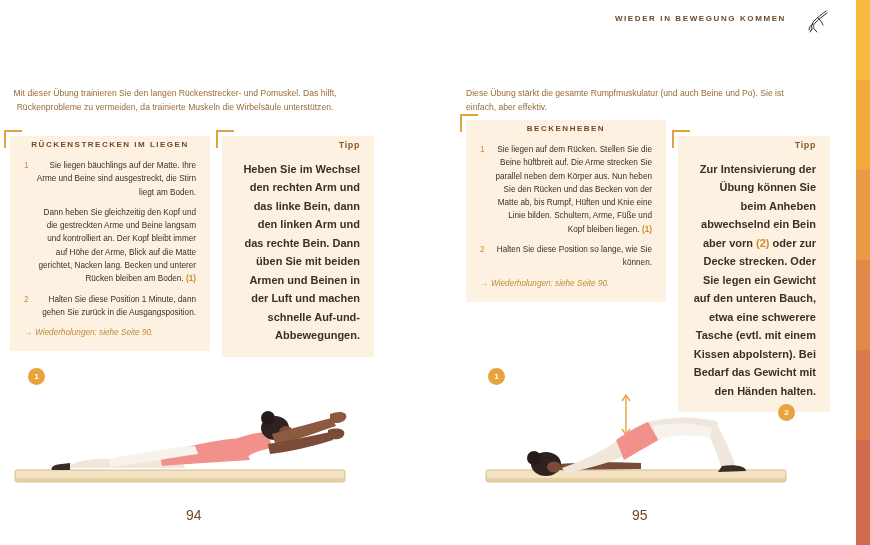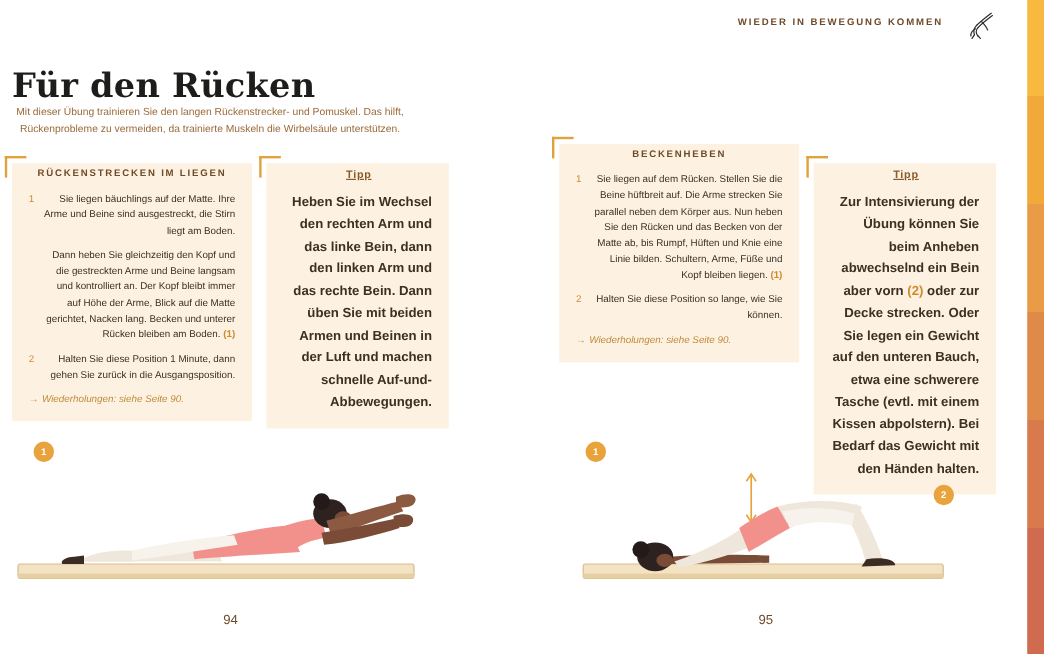--- a/index.html
+++ b/index.html
@@ -93,27 +93,26 @@
   .box-title {
     font-size: 8px;
     letter-spacing: 1.5px;
     font-weight: bold;
     color: #6f4a2a;
     text-transform: uppercase;
     text-align: center;
     margin: 2px 0 10px 0;
   }
   .box-title.tip {
-    text-align: center;
+    text-align: right;
     letter-spacing: 0.6px;
     font-size: 9px;
     text-transform: none;
     color: #8a5a2a;
     margin-left: 2px;
-    text-decoration: underline;
   }
   .step {
     display: flex;
     font-size: 8.2px;
     line-height: 1.62;
     color: #3c2f23;
     margin-bottom: 7px;
   }
   .step-num {
     color: #d08a2e;
@@ -152,21 +151,21 @@
     border-radius: 50%;
     background: #e8a33c;
     color: #fff;
     font-size: 8px;
     display: flex; align-items: center; justify-content: center;
     font-weight: bold;
   }
 
   .folio {
     position: absolute;
-    font-size: 11px;
+    font-size: 14px;
     color: #6f4a2a;
     bottom: 22px;
     text-align: right;
   }
   .folio.left { left: 186px; }
   .folio.right { left: 632px; }
 </style>
 </head>
 <body>
 
@@ -182,23 +181,23 @@
           <path d="M8 13 C6 15, 5 18, 6 21"></path>
           <path d="M9 15 C7 17, 7 20, 9 22"></path>
           <path d="M7 16 C5 17, 3 19, 3 22"></path>
           <path d="M12 10 C14 12, 16 14, 17 17"></path>
           <path d="M6 21 L4 24"></path>
           <path d="M9 22 L11 24"></path>
         </g>
       </svg>
     </div>
 
-    <h1 class="title">Für den Rücken</h1>
 
     <p class="intro left">Mit dieser Übung trainieren Sie den langen Rückenstrecker- und Pomuskel. Das hilft, Rückenprobleme zu vermeiden, da trainierte Muskeln die Wirbelsäule unterstützen.</p>
+    <p class="intro right">Diese Übung stärkt die gesamte Rumpfmuskulatur (und auch Beine und Po). Sie ist einfach, aber effektiv.</p>
 
     <div class="box steps-left">
       <span class="corner"></span>
       <div class="box-title">RÜCKENSTRECKEN IM LIEGEN</div>
 
       <div class="step">
         <span class="step-num">1</span>
         <span class="step-txt">Sie liegen bäuchlings auf der Matte. Ihre Arme und Beine sind ausgestreckt, die Stirn liegt am Boden.</span>
       </div>
       <div class="step">

